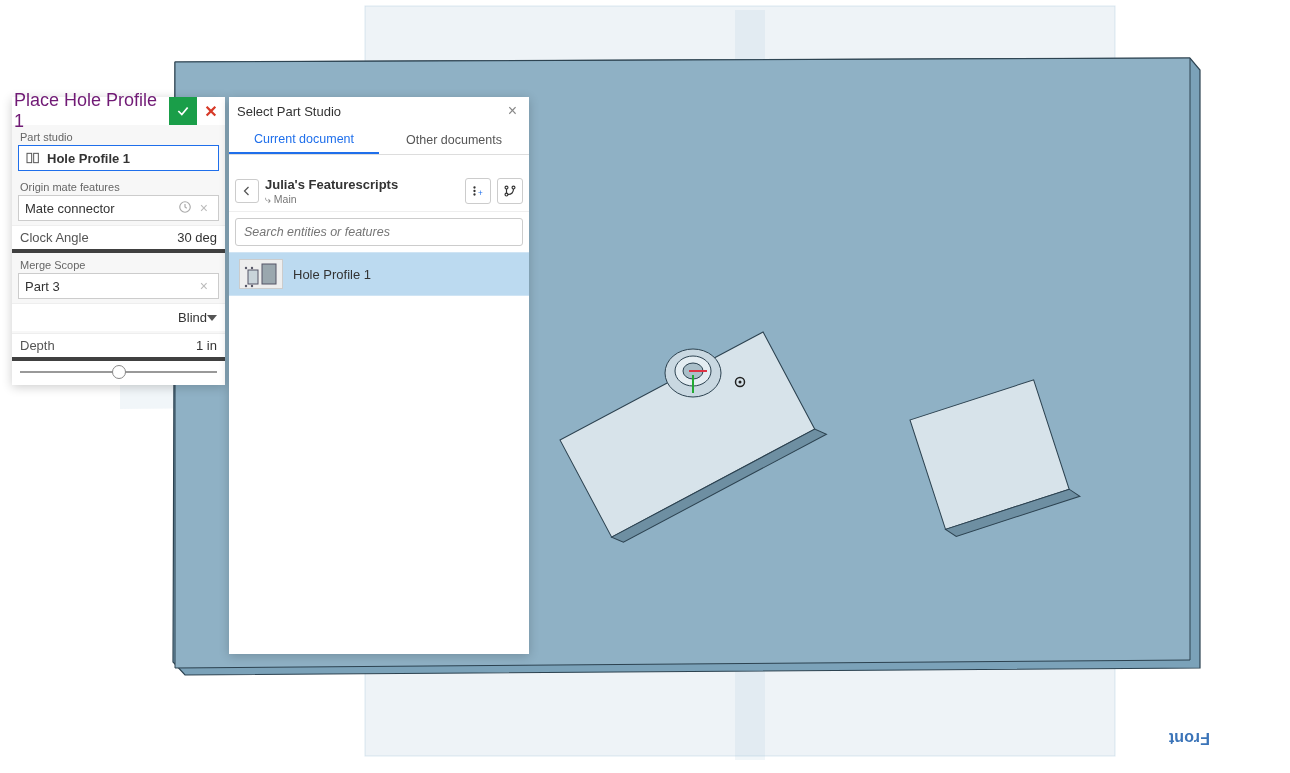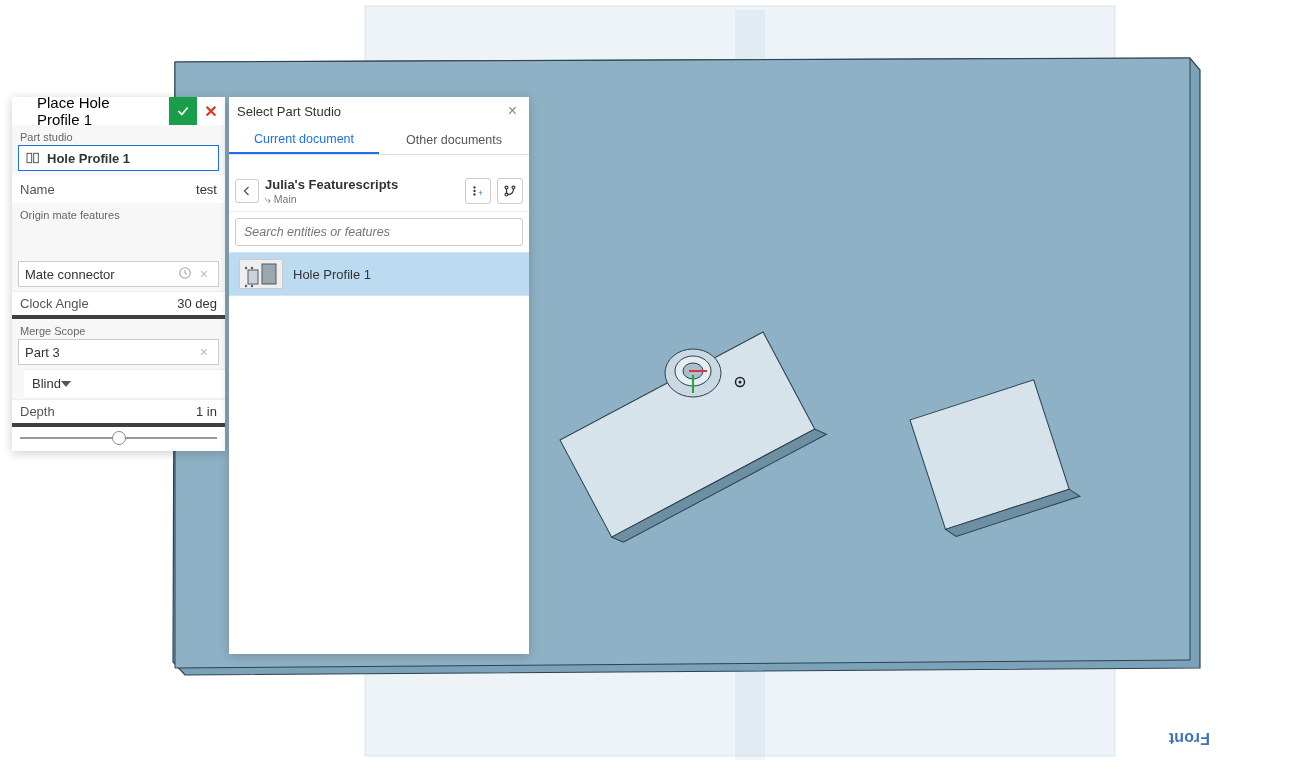--- a/index.html
+++ b/index.html
@@ -36,22 +36,22 @@
     left: 229px; top: 97px; width: 300px; height: 557px;
     display:flex; flex-direction:column;
   }
 
   
   .pl-header {
     display: flex; align-items: stretch; height: 28px;
     background:#fff;
   }
   .pl-title {
-    flex: 1; padding: 0 25px; display:flex; align-items:center;
-    font-size: 15px; color:#000000;
+    flex: 1; padding: 0 2px; display:flex; align-items:center;
+    font-size: 18px; color:#701a75;
   }
   .pl-btn {
     width: 28px; display:flex; align-items:center; justify-content:center;
     cursor:pointer; color:#fff; font-weight:bold;
   }
   .pl-confirm { background:#1a9e49; }
   .pl-cancel  { background:#fff; color:#d73a28; font-size:16px; }
 
   .pl-body { background:#f7f7f7; }
   .pl-label {
@@ -70,21 +70,21 @@
   .pl-row {
     display:flex; align-items:center; height:28px; padding:0 8px;
     background:#fff; border-top:1px solid #eee; border-bottom:4px solid #404040;
     margin-top:2px;
   }
   .pl-row .lab { flex:1; color:#555; }
   .pl-row .val { color:#333; }
   .pl-select {
     display:flex; align-items:center; height:28px; padding:0 8px;
     background:#fff; border-top:1px solid #eee;
-    justify-content:flex-start; cursor:pointer;margin-left:12px;
+    justify-content:flex-end; cursor:pointer;
   }
   .caret-down {
     width:0;height:0;border-left:5px solid transparent;border-right:5px solid transparent;
     border-top:6px solid #555;
   }
   .pl-slider { padding:10px 8px 12px 8px; background:#fff; }
   .slider-track {
     position:relative; height:2px; background:#999; width:100%;
   }
   .slider-thumb {
@@ -198,27 +198,23 @@
     <div class="pl-field selected">
       <span class="icon">
         <svg width="16" height="16" viewBox="0 0 24 24" fill="none" stroke="#555" stroke-width="1.5">
           <rect x="3" y="5" width="7" height="14"></rect>
             <rect x="13" y="5" width="7" height="14"></rect>
         </svg>
       </span>
       <span class="txt bold">Hole Profile 1</span>
     </div>
 
-    <div class="pl-row" style="border:none;background:#fff;">
-      <span class="lab">Name</span>
-      <span class="val">test</span>
-    </div>
 
     <div class="pl-label">Origin mate features</div>
-    <div class="pl-field" style="border-color:#ccc;margin-top:38px;">
+    <div class="pl-field" style="border-color:#ccc;">
       <span class="txt">Mate connector</span>
       <span class="suffix">
         <span>
           <svg width="14" height="14" viewBox="0 0 24 24" fill="none" stroke="#aaa" stroke-width="2">
               <circle cx="12" cy="12" r="9"></circle>
               <polyline points="12,7 12,12 15,14"></polyline>
             </svg>
         </span>
         <span class="remove-x">×</span>
       </span>

